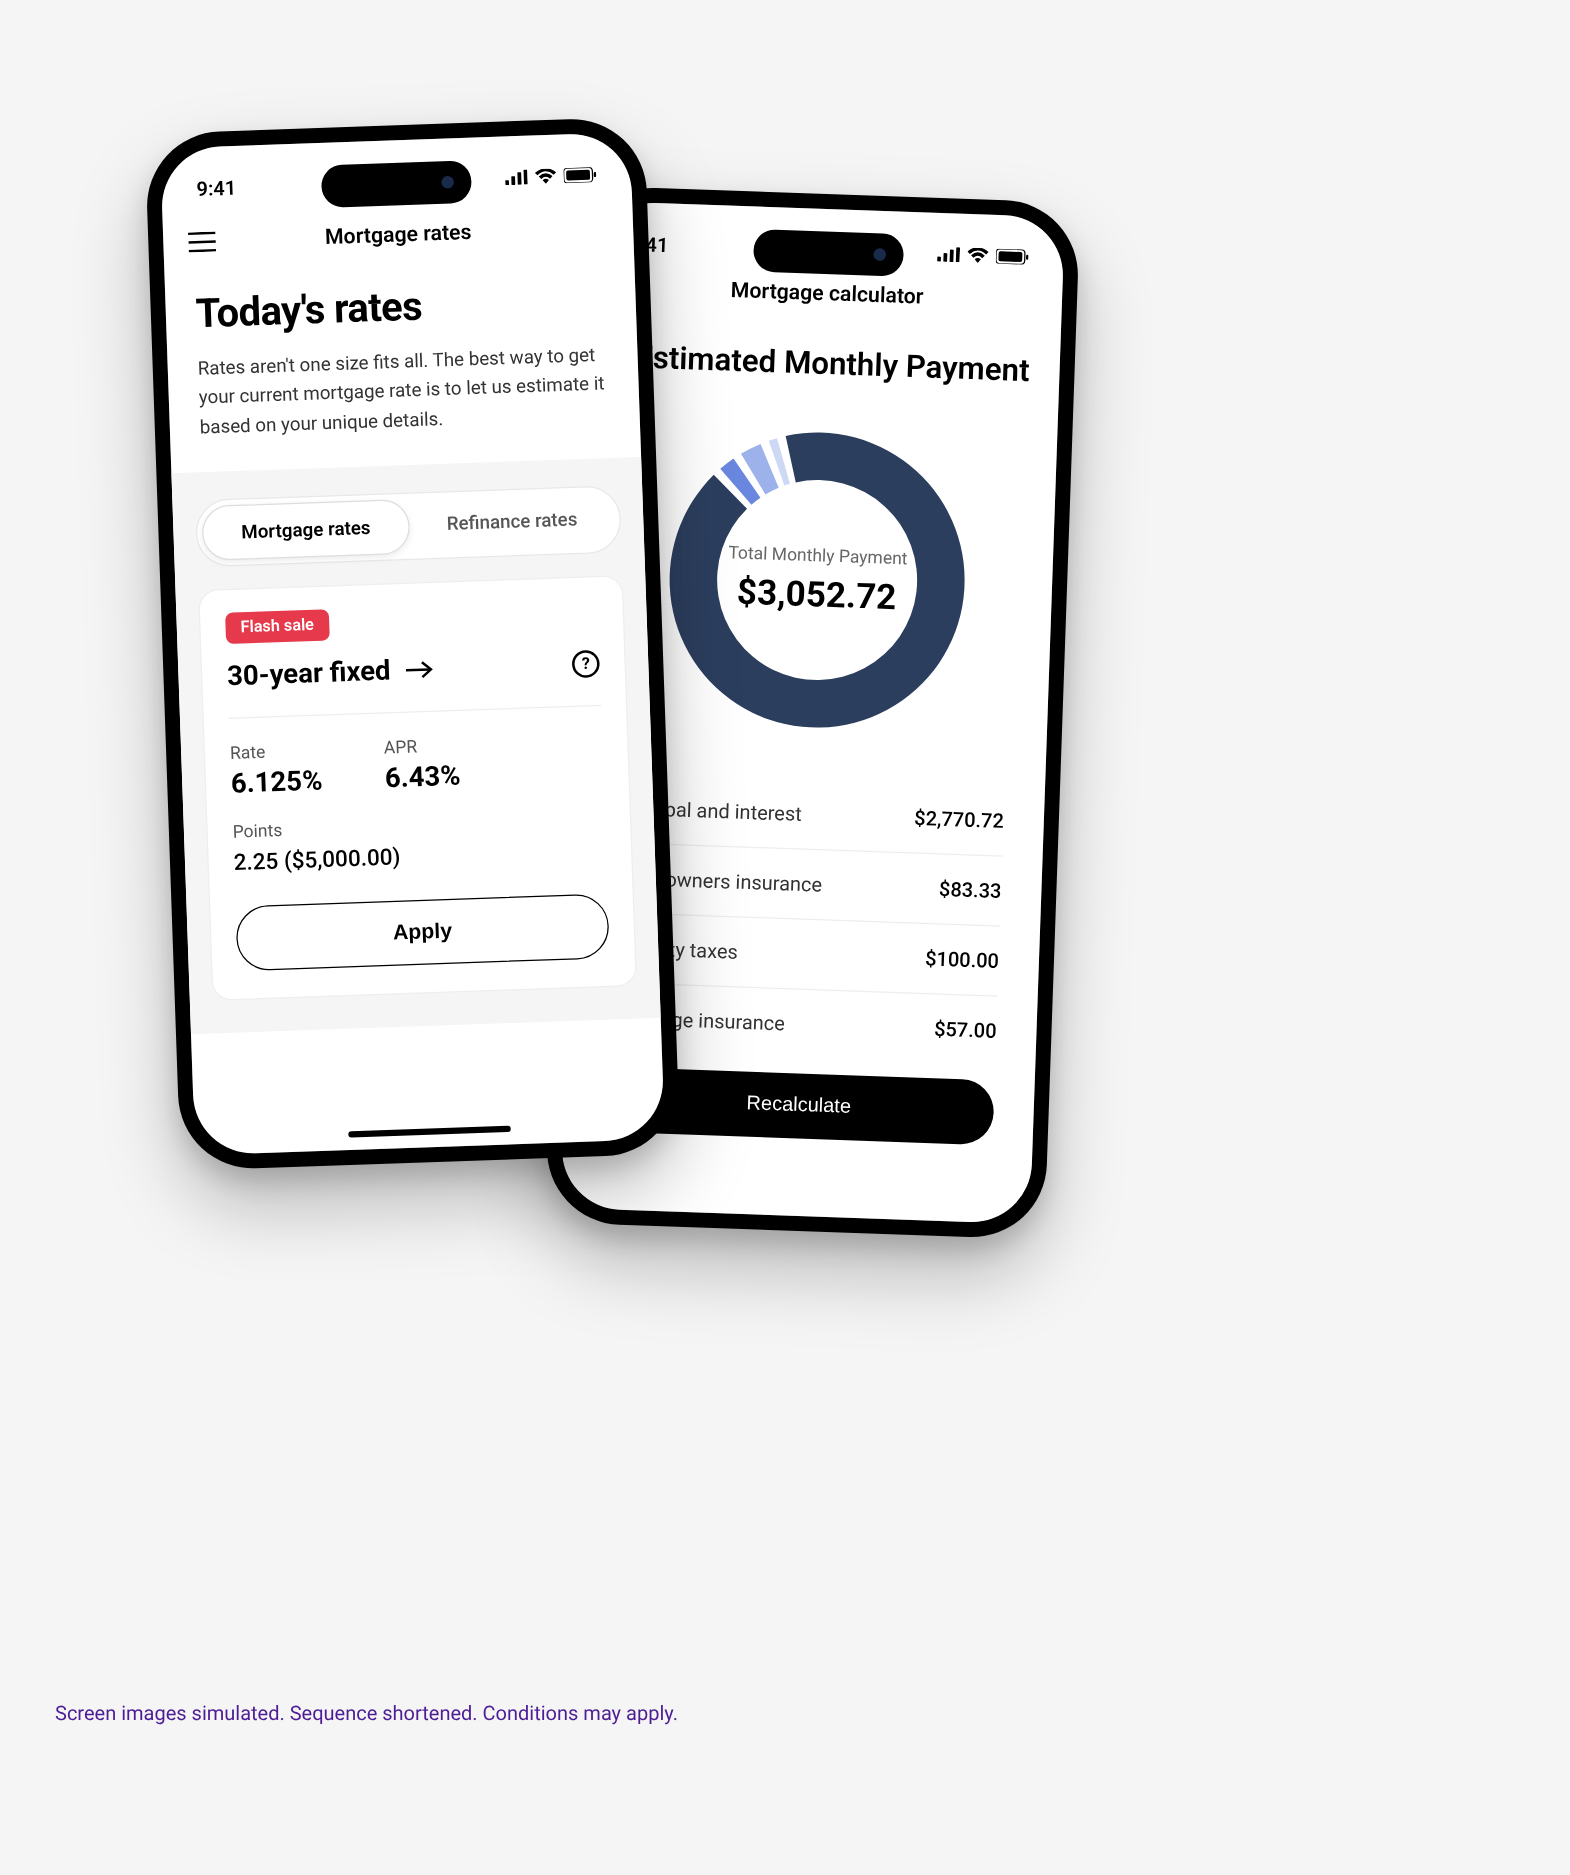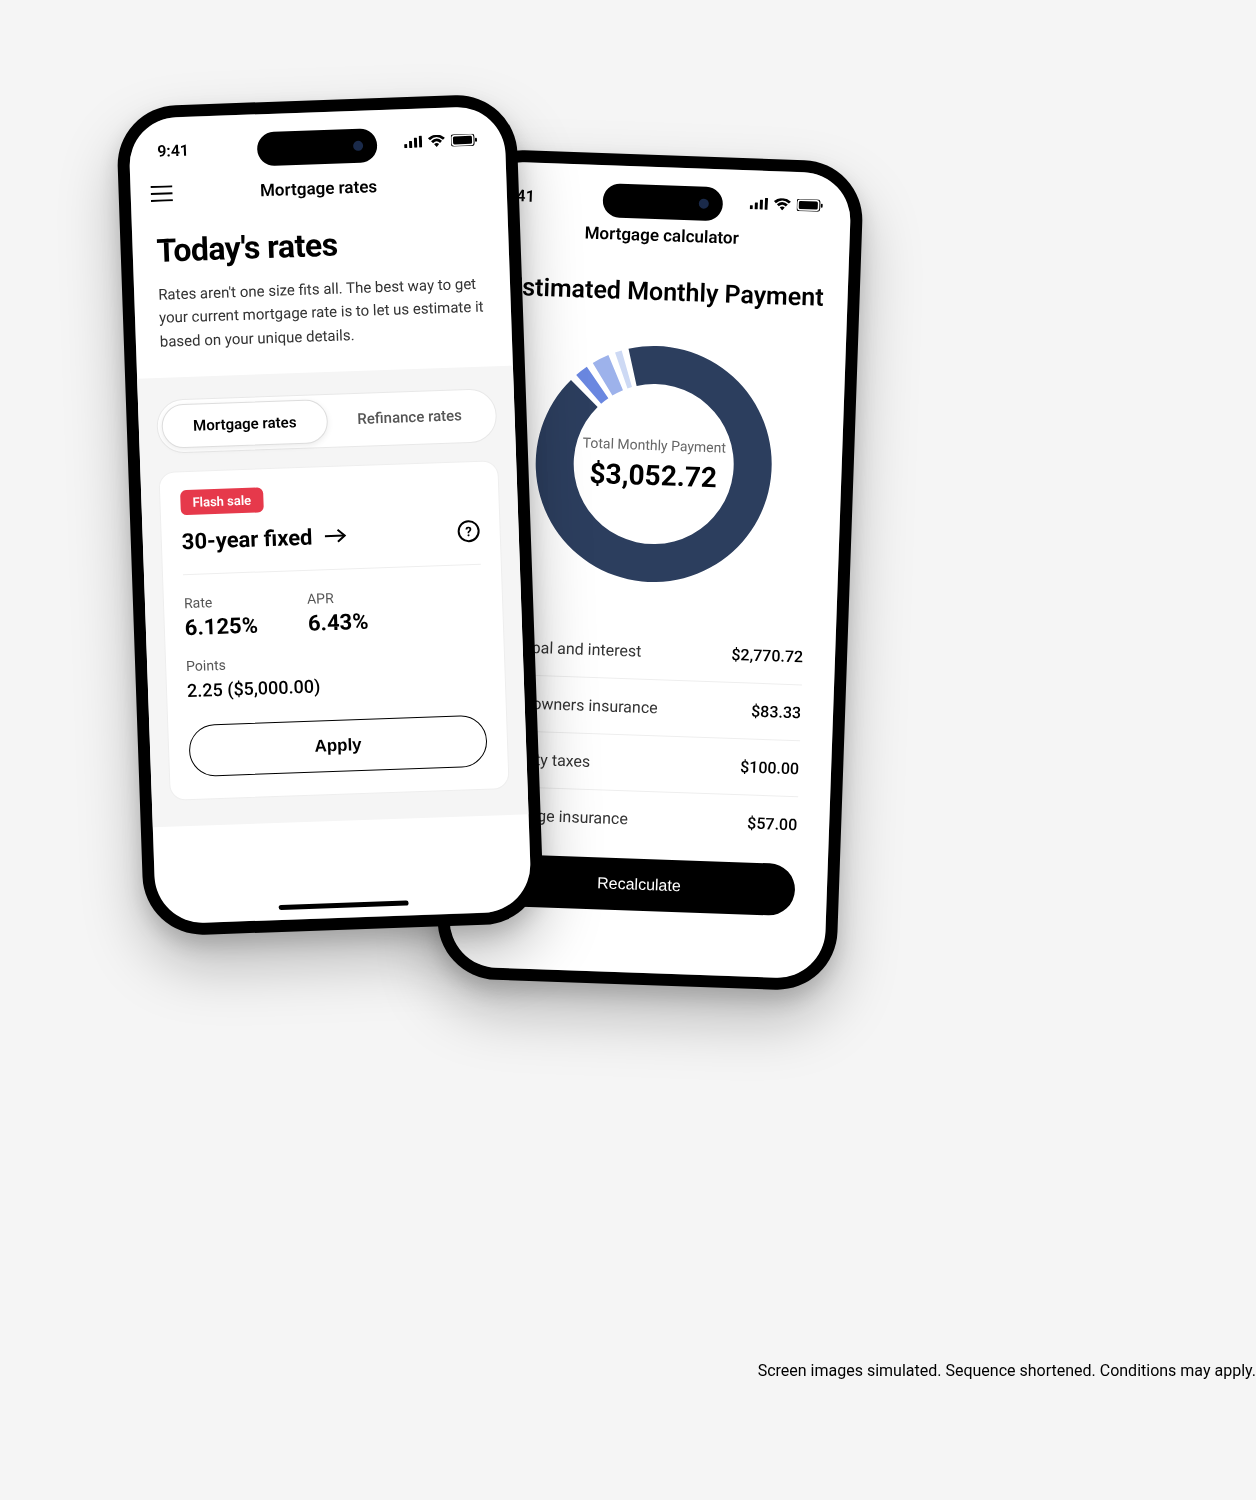--- a/index.html
+++ b/index.html
@@ -296,23 +296,23 @@
   top: 155px;
   transform: rotate(2deg);
   z-index: 1;
 }
 
 .disclaimer {
   position: absolute;
   bottom: 120px;
   left: 0;
   right: 0;
-  text-align: right;
+  text-align: left;
   font-size: 16px;
-  color: #000000;
+  color: #4c1d95;
   padding-left: 44px;
 }
 </style>
 </head>
 <body>
 
 <div class="stage">
 
   <div class="phone phone-right">
     <div class="screen">

